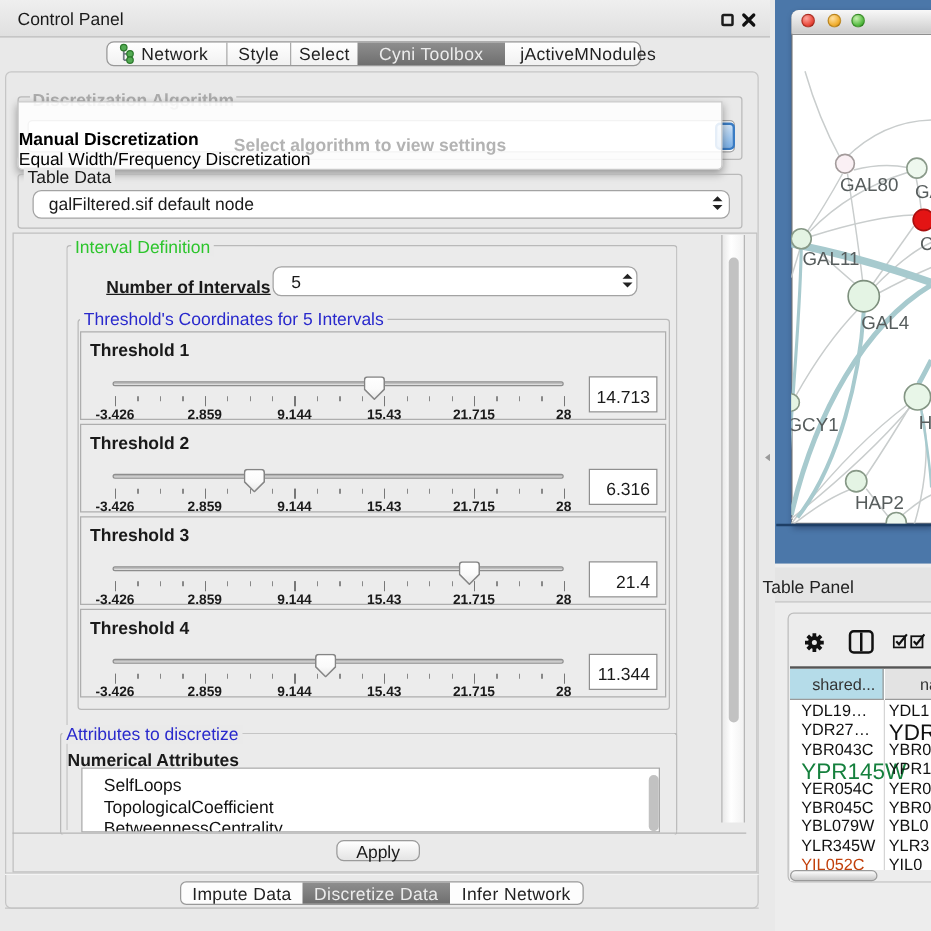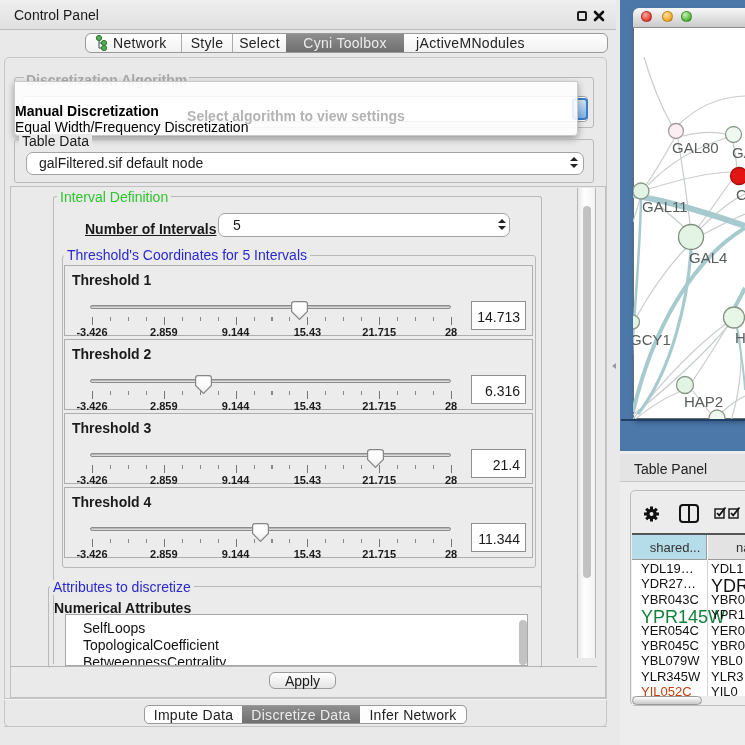--- a/index.html
+++ b/index.html
@@ -29,21 +29,21 @@
 <body>
 
 <div class="abs" style="left:0;top:0;width:616px;height:30px;background:linear-gradient(#efefef,#e0e0e0);border-bottom:1px solid #bcbcbc;"></div>
 <div class="abs" style="left:14px;top:7px;font-size:14px;color:#1a1a1a;">Control Panel</div>
 
 <div class="abs" style="left:577px;top:11px;width:10px;height:10px;border:2px solid #1c1c1c;border-radius:2px;"></div>
 <svg class="abs" style="left:593px;top:10px;" width="12" height="12" viewBox="0 0 12 12">
     <path d="M2 2 L10 10 M10 2 L2 10" stroke="#111" stroke-width="2.6" stroke-linecap="round"></path>
   </svg>
 
-<div class="abs" style="left:85px;top:33px;width:523px;height:20px;background:linear-gradient(#ffffff,#f1f1f1);border:1px solid #999;border-radius:6px;">
+<div class="abs" style="left:85px;top:33px;width:428px;height:20px;background:linear-gradient(#ffffff,#f1f1f1);border:1px solid #999;border-radius:6px;">
   <div class="seg" style="left:0;width:95px;">&nbsp;&nbsp;&nbsp;Network</div>
   <div class="seg" style="left:95px;width:51px;border-left:1px solid #aaa;">Style</div>
   <div class="seg" style="left:146px;width:54px;border-left:1px solid #aaa;">Select</div>
   <div class="seg" style="left:200px;width:118px;background:linear-gradient(#8e8e8e,#6f6f6f);color:#ececec;">Cyni Toolbox</div>
   <div class="seg" style="left:318px;width:133px;border-radius:0 6px 6px 0;">jActiveMNodules</div>
 </div>
 
 <svg class="abs" style="left:93px;top:34px;" width="16" height="18" viewBox="0 0 16 18">
   <path d="M6 4 L6 14 M6 9 L11 9 M6 14 L11 14" stroke="#707a82" stroke-width="1.4" fill="none"></path>
   <circle cx="6" cy="4" r="2.6" fill="#53ab53" stroke="#2c7a2c"></circle>
@@ -268,21 +268,21 @@
     <text x="630" y="345">GCY1</text>
     <text x="735" y="343">H</text>
     <text x="684" y="407">HAP2</text>
   </g>
 </svg>
 
 <div class="abs" style="left:621px;top:419px;width:124px;height:2px;background:#1e3f66;"></div>
 
 <div class="abs" style="left:620px;top:451px;width:125px;height:294px;background:#ededed;"></div>
 <div class="abs" style="left:620px;top:454px;width:125px;height:28px;background:#e4e4e4;border-bottom:1px solid #c6c6c6;"></div>
-<div class="abs" style="left:634px;top:461px;font-size:14px;color:#222;">Table Panel</div>
+<div class="abs" style="left:610px;top:461px;font-size:14px;color:#222;">Table Panel</div>
 
 <div class="abs" style="left:630px;top:490px;width:130px;height:216px;background:#ececec;border:1px solid #bdbdbd;border-radius:5px 0 0 5px;"></div>
 
 <svg class="abs" style="left:642px;top:504px;" width="19" height="20" viewBox="0 0 19 20">
   <g fill="#111">
     <circle cx="9.5" cy="10" r="5.2"></circle>
     <g stroke="#111" stroke-width="3">
       <path d="M9.5 2.5 V17.5 M2 10 H17"></path>
       <path d="M4.2 4.7 L14.8 15.3 M14.8 4.7 L4.2 15.3"></path>
     </g>

